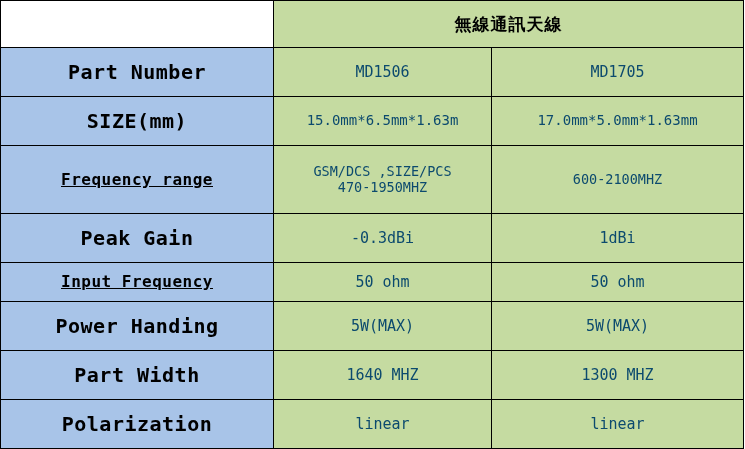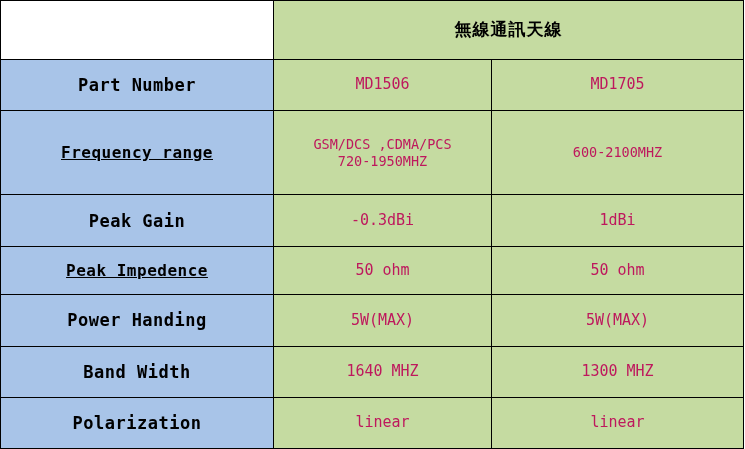--- a/index.html
+++ b/index.html
@@ -45,36 +45,36 @@
     font-weight: bold;
     color: #000000;
     letter-spacing: 1px;
     white-space: nowrap;
   }
 
   
   .label-cell {
     background: #a8c4e8;
     font-family: "DejaVu Sans Mono", monospace;
-    font-size: 17px;
+    font-size: 20px;
     font-weight: bold;
     color: #000000;
     letter-spacing: 0.5px;
   }
   .label-cell.small {
     font-size: 16px;
     text-decoration: underline;
   }
 
   
   .value-cell {
     background: #c5dba1;
     font-family: "DejaVu Sans Mono", monospace;
     font-size: 15px;
-    color: #be185d;
+    color: #0c4a6e;
     line-height: 1.25;
   }
   .value-cell.sz {
     font-size: 14px;
     white-space: nowrap;
   }
   .value-cell.freq {
     font-size: 13.5px;
   }
   .value-cell .ln { display: block; }
@@ -96,58 +96,67 @@
   <tr>
         <td class="label-cell">Part Number</td>
         <td class="value-cell">
           <span class="ln">MD1506</span>
         </td>
         <td class="value-cell">
           <span class="ln">MD1705</span>
         </td>
       </tr>
       <tr>
+        <td class="label-cell">SIZE(mm)</td>
+        <td class="value-cell sz">
+          <span class="ln">15.0mm*6.5mm*1.63m</span>
+        </td>
+        <td class="value-cell sz">
+          <span class="ln">17.0mm*5.0mm*1.63mm</span>
+        </td>
+      </tr>
+      <tr>
         <td class="label-cell small">Frequency range</td>
         <td class="value-cell freq">
-          <span class="ln">GSM/DCS ,CDMA/PCS</span>
-          <span class="ln">720-1950MHZ</span>
+          <span class="ln">GSM/DCS ,SIZE/PCS</span>
+          <span class="ln">470-1950MHZ</span>
         </td>
         <td class="value-cell freq">
           <span class="ln">600-2100MHZ</span>
         </td>
       </tr>
       <tr>
         <td class="label-cell">Peak Gain</td>
         <td class="value-cell">
           <span class="ln">-0.3dBi</span>
         </td>
         <td class="value-cell">
           <span class="ln">1dBi</span>
         </td>
       </tr>
       <tr>
-        <td class="label-cell small">Peak Impedence</td>
+        <td class="label-cell small">Input Frequency</td>
         <td class="value-cell">
           <span class="ln">50 ohm</span>
         </td>
         <td class="value-cell">
           <span class="ln">50 ohm</span>
         </td>
       </tr>
       <tr>
         <td class="label-cell">Power Handing</td>
         <td class="value-cell">
           <span class="ln">5W(MAX)</span>
         </td>
         <td class="value-cell">
           <span class="ln">5W(MAX)</span>
         </td>
       </tr>
       <tr>
-        <td class="label-cell">Band Width</td>
+        <td class="label-cell">Part Width</td>
         <td class="value-cell">
           <span class="ln">1640 MHZ</span>
         </td>
         <td class="value-cell">
           <span class="ln">1300 MHZ</span>
         </td>
       </tr>
       <tr>
         <td class="label-cell">Polarization</td>
         <td class="value-cell">

